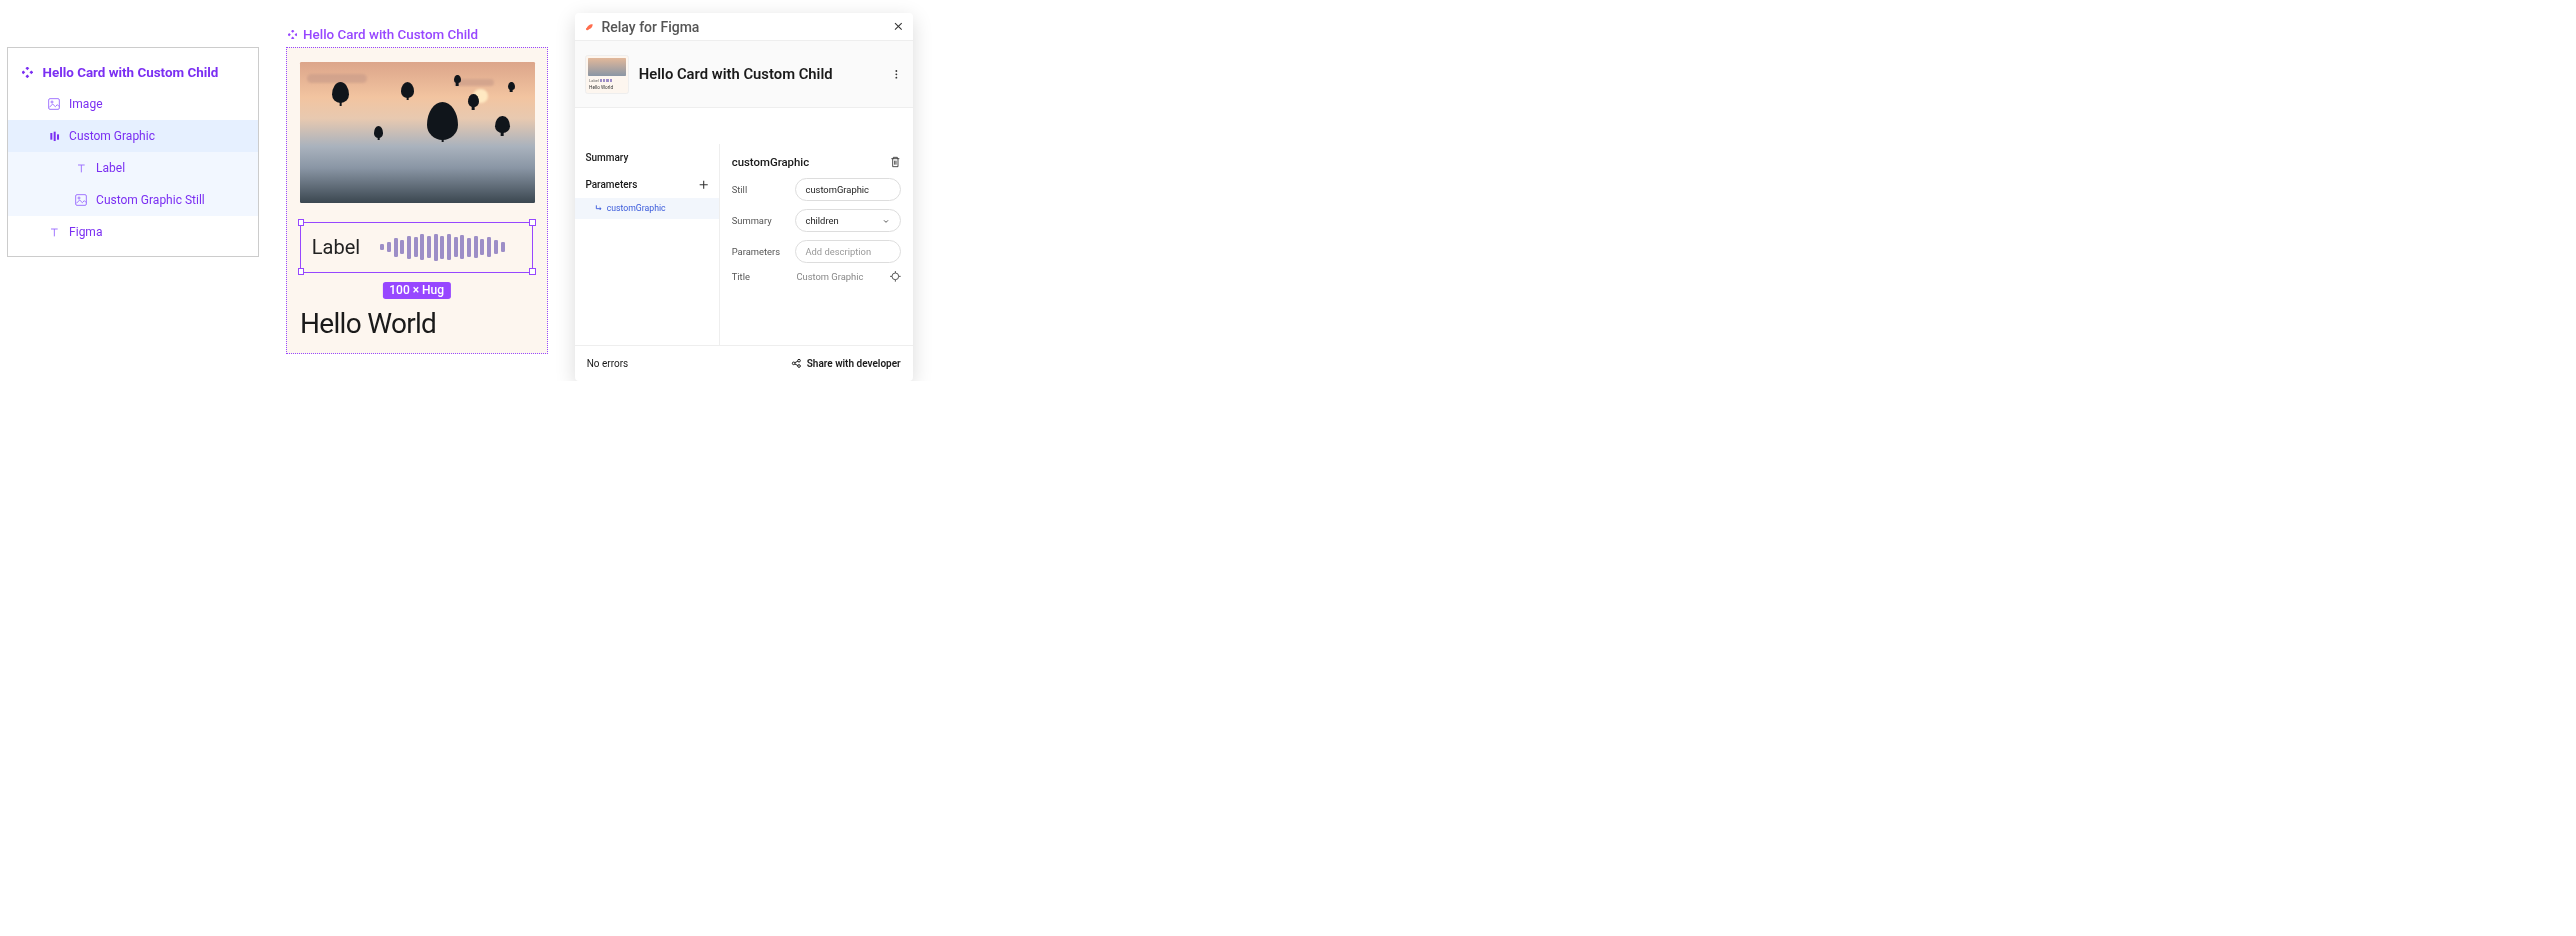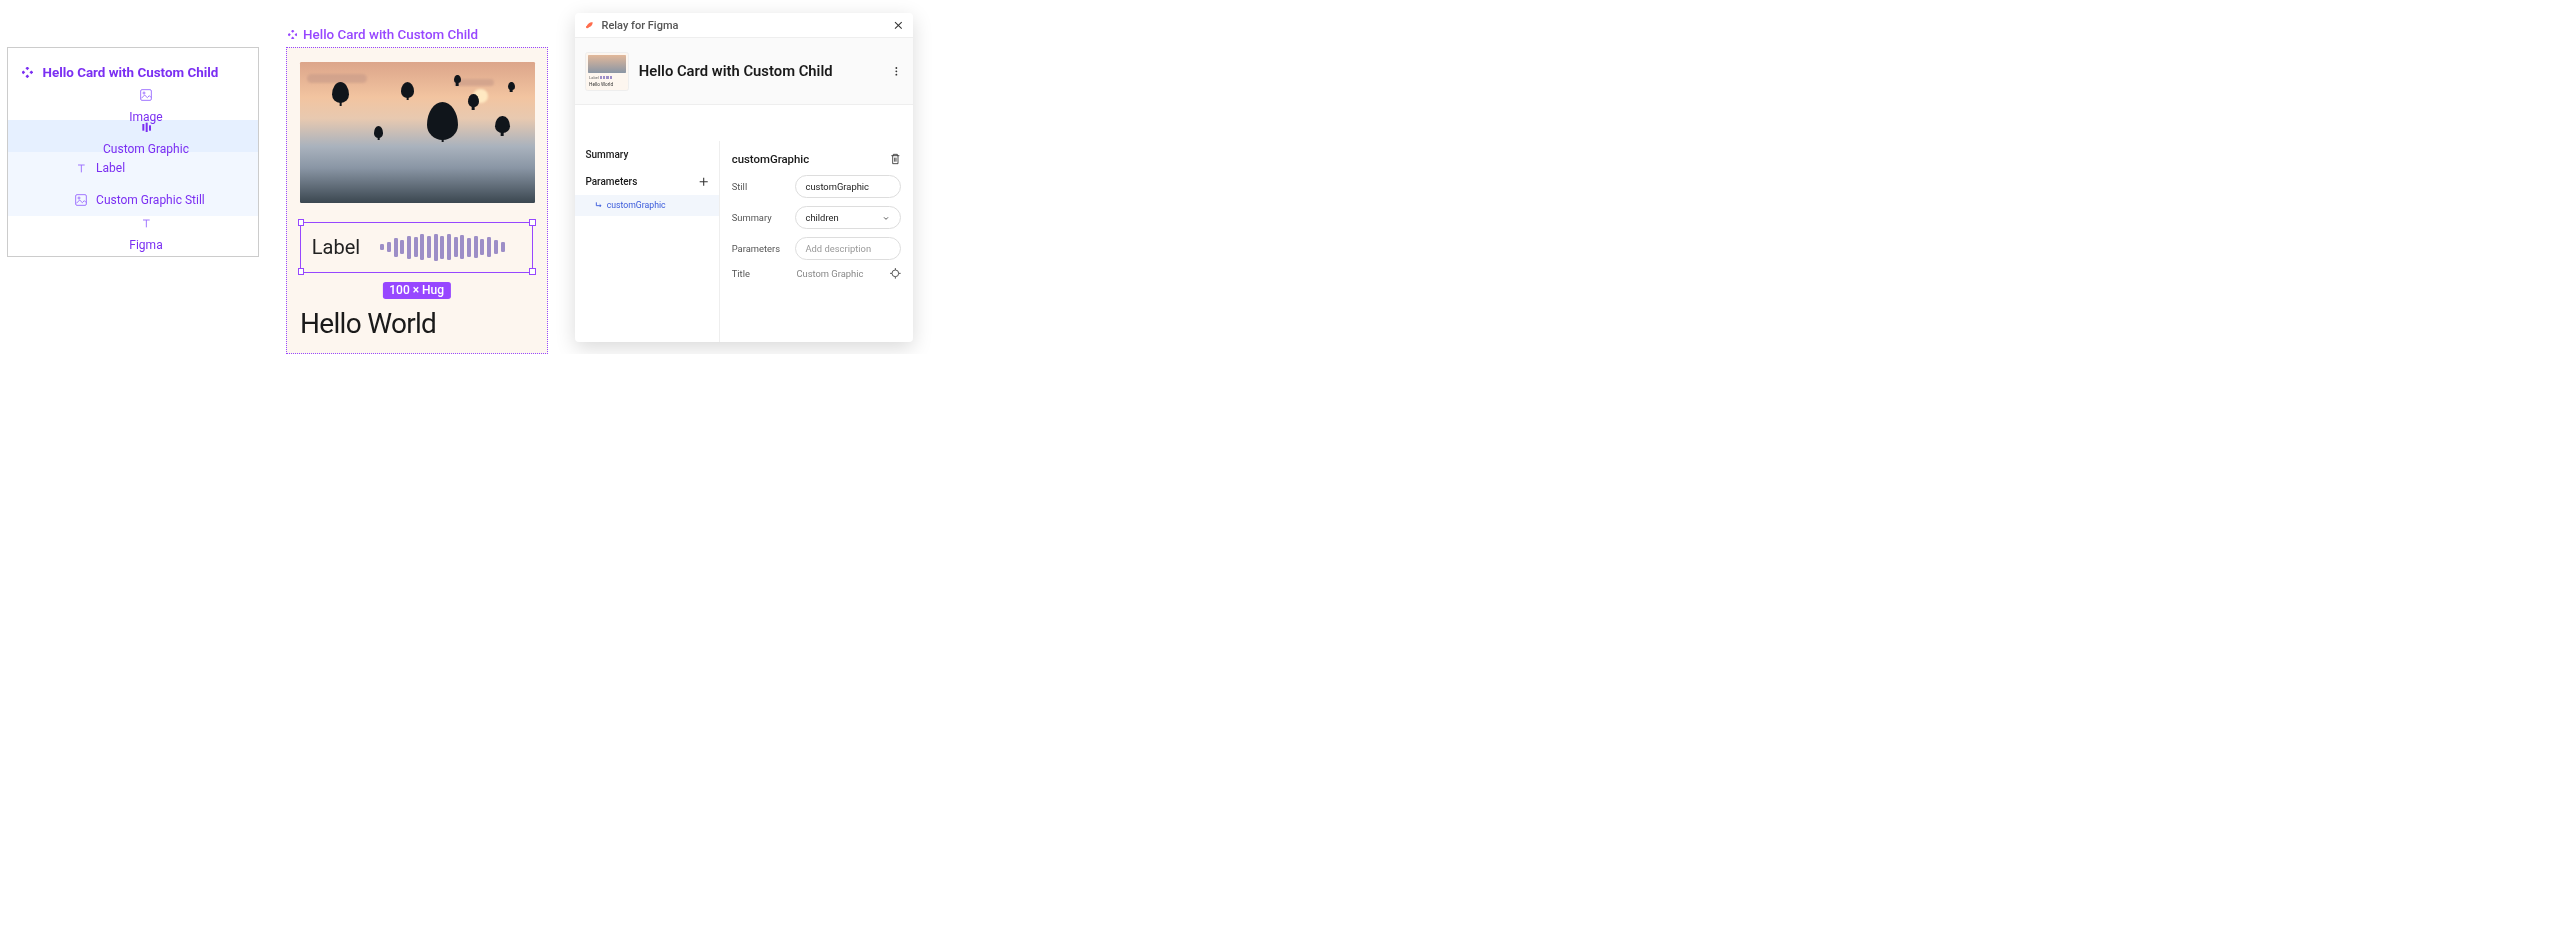--- a/index.html
+++ b/index.html
@@ -2,21 +2,21 @@
 <html style="font-size:10.7px"><head>
 <meta charset="utf-8">
 <style>
   * { box-sizing: border-box; margin: 0; padding: 0; font-family: -apple-system, BlinkMacSystemFont, "Segoe UI", Roboto, Helvetica, Arial, sans-serif; }
   body { background: #fff; color: #1a1a1a; padding: 13.4px 0 0 0; }
   .stage { display: flex; gap: 27px; align-items: flex-start; padding-left: 6.7px; }
 
   
   .layers-panel { width: 252px; border: 0.7px solid #ccc; background: #fff; margin-top: 34px; padding: 8px 0; }
   .layer-row { display: flex; align-items: center; gap: 8px; height: 32px; padding: 0 13.4px 0 13.4px; color: #7b2ff2; font-size: 12px; cursor: default; }
-  .layer-row.indent-1 { padding-left: 40px; flex-direction: column; }
+  .layer-row.indent-1 { padding-left: 40px; }
   .layer-row.indent-2 { padding-left: 67px; }
   .layer-row.header { font-weight: 700; font-size: 13.4px; padding-left: 13.4px; }
   .layer-row.selected { background: #e6f0ff; }
   .layer-row.child-sel { background: #f2f7ff; }
   .ico { width: 13.4px; height: 13.4px; display: inline-flex; align-items: center; justify-content: center; flex: 0 0 13.4px; }
 
   
   .canvas-wrap { margin-top: 13.4px; }
   .frame-label { display: flex; align-items: center; gap: 4px; color: #9747ff; font-size: 13.4px; margin-bottom: 5.4px; font-weight: 500; }
   .frame { width: 262px; border: 1.3px dotted #9747ff; background: #fdf6ef; padding: 13.4px; position: relative; }
@@ -41,21 +41,21 @@
   .sh-tl { top:-3.4px; left:-3.4px; } .sh-tr { top:-3.4px; right:-3.4px; }
   .sh-bl { bottom:-3.4px; left:-3.4px; } .sh-br { bottom:-3.4px; right:-3.4px; }
   .graphic-label { font-size: 20px; font-weight: 400; color: #222; }
   .waveform { display:flex; align-items:center; gap:2.7px; }
   .waveform span { display:inline-block; width:4px; background:#9d8ec7; border-radius:1.3px; }
   .size-badge { position:absolute; left:50%; transform:translateX(-50%); bottom:-27px; background:#9747ff; color:#fff; font-size:12px; font-weight:500; padding:1.3px 6.7px; border-radius:2.7px; white-space:nowrap; }
   .title-text { margin-top: 34px; font-size: 28px; font-weight: 400; letter-spacing: -0.7px; color:#1a1a1a; }
 
   
   .plugin { width: 338px; background:#fff; border-radius: 4px; box-shadow: 0 5.4px 20px rgba(0,0,0,0.15); overflow:hidden; display:flex; flex-direction:column; }
-  .plugin-titlebar { display:flex; align-items:center; justify-content:space-between; padding:5.4px 9.4px; border-bottom:0.7px solid #eee; font-size:11px; color:#555; font-weight:500; }
+  .plugin-titlebar { display:flex; align-items:center; justify-content:space-between; padding:5.4px 9.4px; border-bottom:0.7px solid #eee; font-size:14px; color:#555; font-weight:500; }
   .plugin-titlebar .left { display:flex; align-items:center; gap:5.4px; }
   .plugin-header { display:flex; align-items:center; gap:9.4px; padding:13.4px 10.7px; border-bottom:0.7px solid #eee; background:#fafafa; }
   .thumb { width:44px; height:39px; background:#fdf6ef; border:0.7px solid #eee; border-radius:2.7px; display:flex; flex-direction:column; align-items:center; justify-content:space-between; padding:2.7px; }
   .thumb-img { width:38px; height:17.4px; background: linear-gradient(to bottom,#e2b89a,#8a96a5); border-radius:0.7px; }
   .thumb-mid { font-size:4px; color:#666; width:100%; display:flex; align-items:center; gap:1.3px; }
   .thumb-wave { display:flex; gap:0.7px; }
   .thumb-wave i { display:inline-block; width:0.7px; height:3.4px; background:#9d8ec7; }
   .thumb-title { font-size:4.7px; color:#333; align-self:flex-start; }
   .plugin-component-title { font-size:14.8px; font-weight:600; flex:1; }
   .plugin-body { display:flex; min-height: 201px; margin-top: 36px; }
@@ -327,16 +327,30 @@
               <svg width="10.7" height="10.7" viewBox="0 0 16 16" fill="none" stroke="#333" stroke-width="1.2">
                   <circle cx="8" cy="8" r="5"></circle>
                   <path d="M8 0 V3 M8 13 V16 M0 8 H3 M13 8 H16"></path>
                 </svg>
             </span>
           </div>
         </div>
       </div>
     </div>
 
+    <div class="plugin-footer">
+      <span>No errors</span>
+      <div class="share">
+        <span>
+          <svg width="10.7" height="10.7" viewBox="0 0 16 16" fill="none" stroke="#111" stroke-width="1.4">
+              <circle cx="4" cy="8" r="2"></circle>
+              <circle cx="12" cy="4" r="2"></circle>
+              <circle cx="12" cy="12" r="2"></circle>
+              <path d="M5.7 7 L10.3 4.8 M5.7 9 L10.3 11.2"></path>
+            </svg>
+        </span>
+        <span>Share with developer</span>
+      </div>
+    </div>
   </div>
 
 </div>
 
 
 </body></html>

